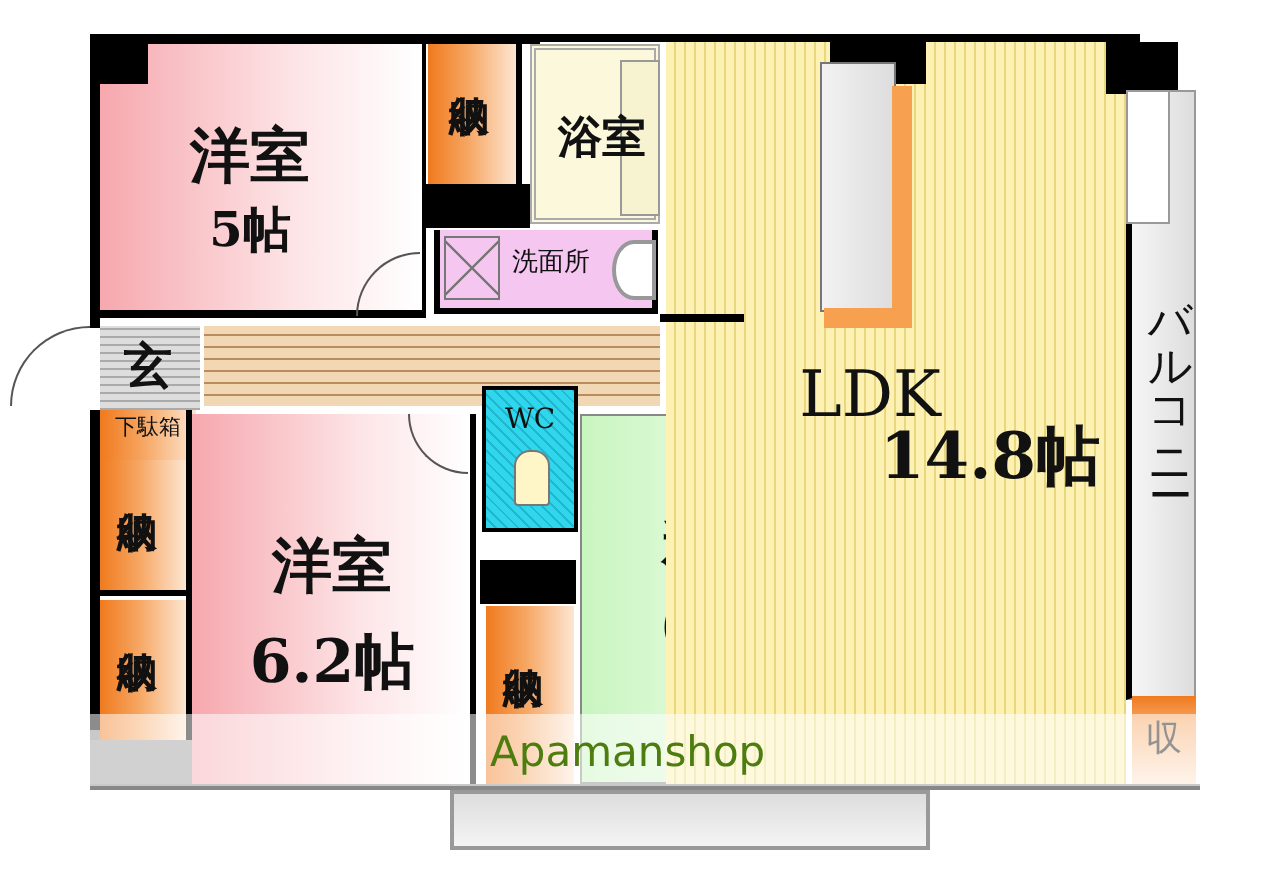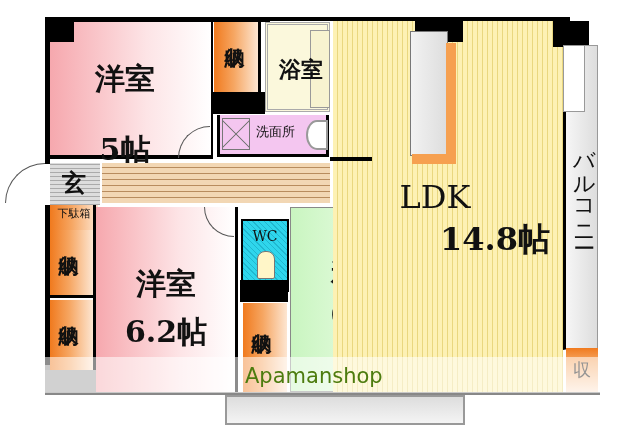--- a/index.html
+++ b/index.html
@@ -21,21 +21,21 @@
 
   <div class="wall" style="left:45px;top:17px;width:225px;height:5px;"></div>
   <div class="wall" style="left:270px;top:17px;width:300px;height:4px;"></div>
   <div class="wall" style="left:45px;top:17px;width:5px;height:147px;"></div>
   <div class="wall" style="left:45px;top:205px;width:5px;height:160px;"></div>
   <div class="abs" style="left:45px;top:365px;width:5px;height:30px;background:#888;"></div>
 
   <div class="room" style="left:50px;top:22px;width:163px;height:137px;background:linear-gradient(90deg,#f6a8ae 0%,#fde4e6 60%,#fff 100%);border-right:2px solid #000;border-bottom:4px solid #000;">
     <div class="abs" style="left:0;top:0;width:24px;height:20px;background:#000;"></div>
     <div class="lbl" style="left:35px;top:40px;width:80px;font-size:30px;">洋室</div>
-    <div class="lbl" style="left:35px;top:80px;width:80px;font-size:30px;margin-top:31px;">5帖</div>
+    <div class="lbl" style="left:35px;top:80px;width:80px;font-size:24px;">5帖</div>
     <div class="door" style="left:128px;top:104px;width:32px;height:32px;border-radius:32px 0 0 0;border-right:none;border-bottom:none;"></div>
   </div>
 
   <div class="room storage" style="left:214px;top:22px;width:47px;height:70px;border-right:3px solid #000;">
     <div class="lbl vert" style="left:10px;top:10px;font-size:20px;">収納</div>
   </div>
   <div class="wall" style="left:213px;top:92px;width:52px;height:22px;"></div>
 
   <div class="room" style="left:217px;top:115px;width:112px;height:42px;background:#f4c6f0;border:3px solid #000;border-top:none;">
     <div class="abs" style="left:2px;top:3px;width:26px;height:30px;border:1px solid #777;background:linear-gradient(45deg,transparent 48%,#777 49%,#777 51%,transparent 52%),linear-gradient(-45deg,transparent 48%,#777 49%,#777 51%,transparent 52%);"></div>
@@ -67,21 +67,21 @@
   </div>
   <div class="wall" style="left:93px;top:205px;width:3px;height:165px;"></div>
   <div class="abs" style="left:45px;top:370px;width:52px;height:25px;background:#999;"></div>
 
   <div class="room" style="left:96px;top:207px;width:142px;height:185px;background:linear-gradient(90deg,#f6a8ae 0%,#fde4e6 60%,#fff 100%);border-right:3px solid #000;">
     <div class="lbl" style="left:20px;top:60px;width:100px;font-size:30px;">洋室</div>
     <div class="lbl" style="left:15px;top:108px;width:110px;font-size:30px;">6.2帖</div>
     <div class="door" style="left:108px;top:0;width:30px;height:30px;border-radius:0 0 0 30px;border-right:none;border-top:none;"></div>
   </div>
 
-  <div class="room" style="left:241px;top:219px;width:48px;height:73px;background:repeating-linear-gradient(45deg,#2fd6ec 0 3px,#20b8d0 3px 4px);border:2px solid #000;">
+  <div class="room" style="left:241px;top:193px;width:48px;height:73px;background:repeating-linear-gradient(45deg,#2fd6ec 0 3px,#20b8d0 3px 4px);border:2px solid #000;">
     <div class="lbl" style="left:2px;top:8px;width:40px;font-size:14px;font-weight:normal;">WC</div>
     <div class="abs" style="left:14px;top:30px;width:16px;height:26px;background:#fff6c8;border:1px solid #777;border-radius:8px 8px 2px 2px;"></div>
   </div>
   <div class="wall" style="left:240px;top:280px;width:48px;height:22px;"></div>
 
   <div class="room storage" style="left:243px;top:303px;width:44px;height:90px;">
     <div class="lbl vert" style="left:8px;top:15px;font-size:20px;">収納</div>
   </div>
 
   <div class="room" style="left:290px;top:207px;width:143px;height:185px;background:linear-gradient(90deg,#c9f5c0 0%,#e9fce4 60%,#fff 100%);border:1px solid #888;">
@@ -93,21 +93,21 @@
   </div>
 
   <div class="room stripes-v" style="left:333px;top:21px;width:230px;height:371px;"></div>
   <div class="wall" style="left:415px;top:21px;width:48px;height:21px;"></div>
   <div class="wall" style="left:553px;top:21px;width:36px;height:26px;"></div>
   <div class="wall" style="left:330px;top:157px;width:42px;height:4px;"></div>
   <div class="abs" style="left:410px;top:31px;width:36px;height:123px;background:linear-gradient(90deg,#f2f2f2,#ddd);border:1px solid #777;"></div>
   <div class="abs" style="left:446px;top:43px;width:10px;height:112px;background:#f6a050;"></div>
   <div class="abs" style="left:412px;top:154px;width:44px;height:10px;background:#f6a050;"></div>
   <div class="lbl" style="left:395px;top:180px;width:80px;font-size:32px;font-weight:normal;">LDK</div>
-  <div class="lbl" style="left:435px;top:222px;width:120px;font-size:32px;">14.8帖</div>
+  <div class="lbl" style="left:435px;top:211px;width:120px;font-size:32px;">14.8帖</div>
 
   <div class="room" style="left:563px;top:45px;width:35px;height:305px;background:linear-gradient(90deg,#f6f6f6,#ddd);border:1px solid #999;border-left:3px solid #000;">
     <div class="lbl vert" style="left:6px;top:90px;font-size:22px;font-weight:normal;">バルコニー</div>
   </div>
   <div class="abs" style="left:563px;top:45px;width:20px;height:65px;background:#fff;border:1px solid #999;"></div>
   <div class="room" style="left:566px;top:348px;width:32px;height:44px;background:linear-gradient(180deg,#f07a1e 0%,#f6a662 30%,#fde6d2 100%);">
     <div class="lbl" style="left:2px;top:12px;width:28px;font-size:18px;font-weight:normal;">収</div>
   </div>
 
   <div class="abs" style="left:225px;top:395px;width:240px;height:30px;background:linear-gradient(180deg,#ddd,#f4f4f4);border:2px solid #999;box-sizing:border-box;"></div>

